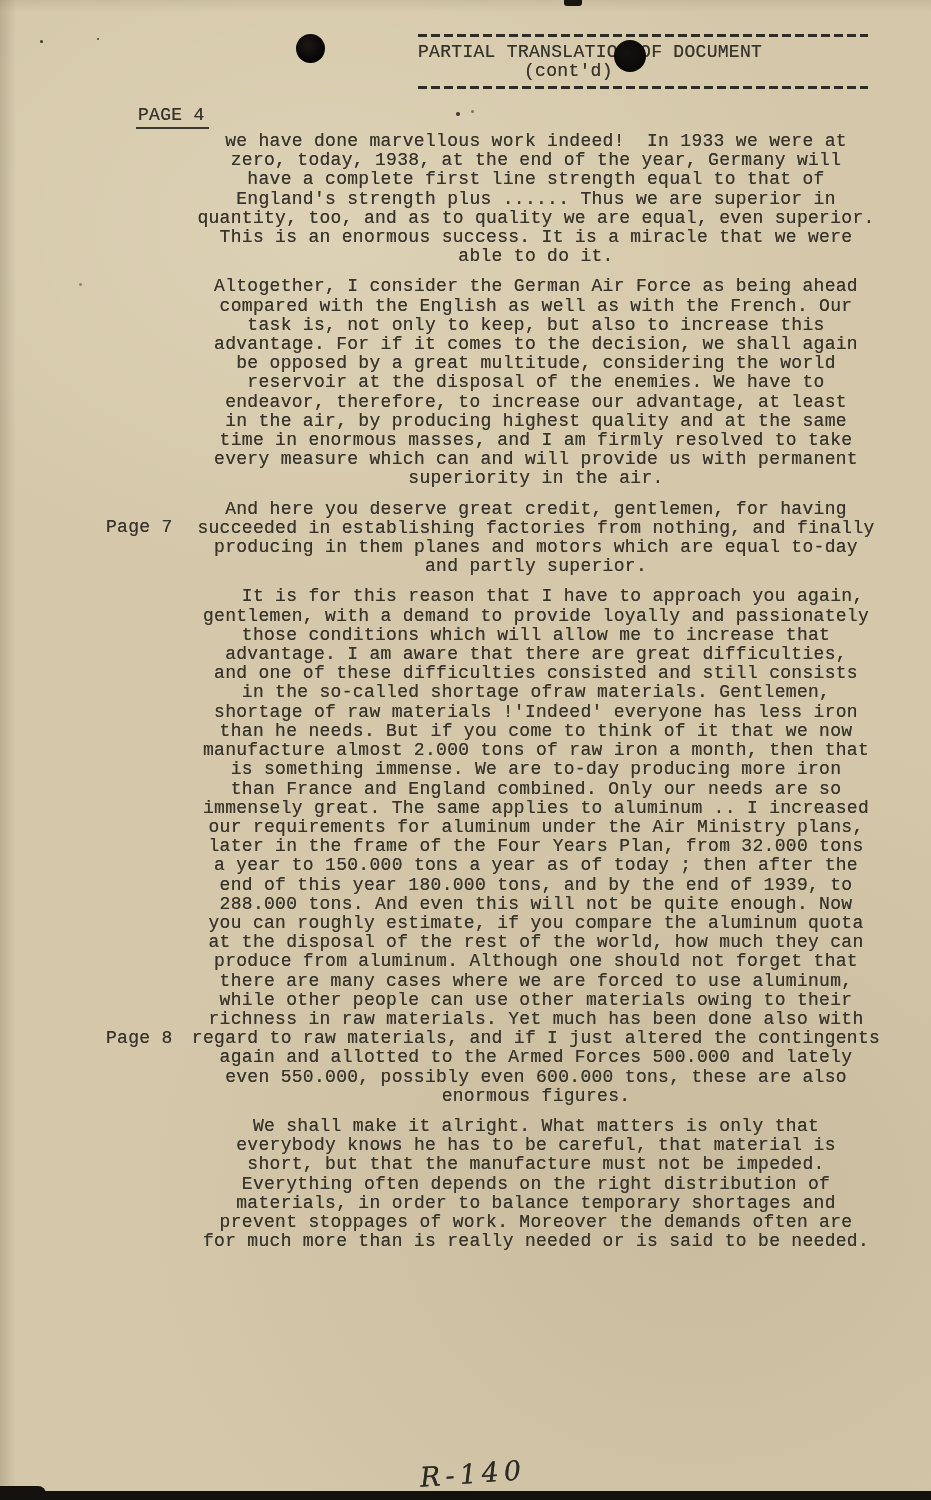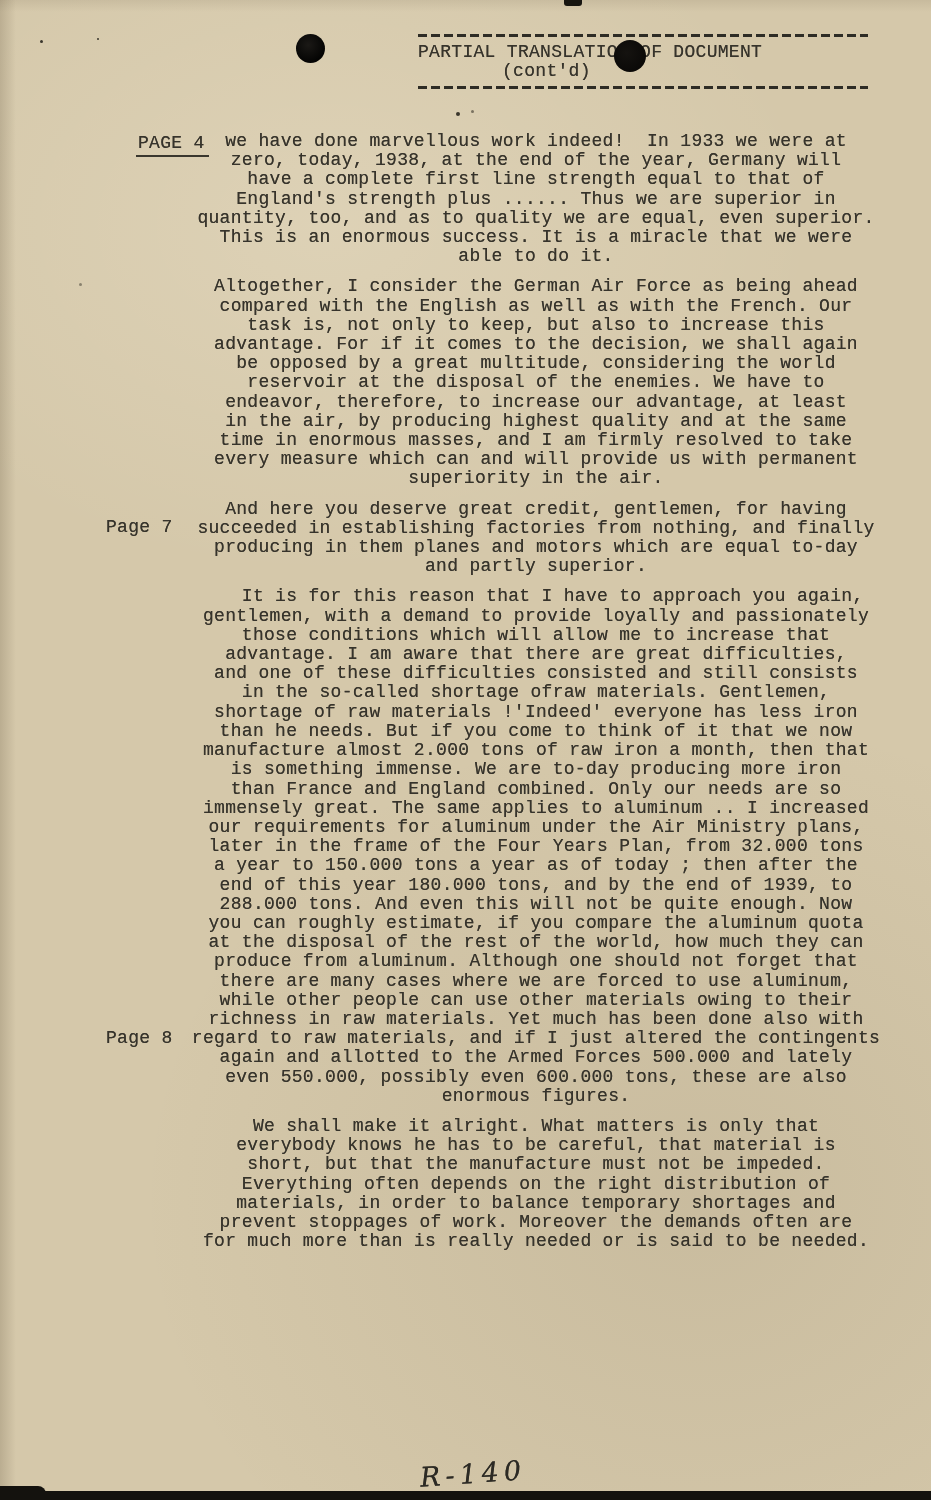--- a/index.html
+++ b/index.html
@@ -38,21 +38,21 @@
     height: 3px;
     background: repeating-linear-gradient(90deg, #2e2c25 0 9px, transparent 9px 13px);
   }
   .header-title {
     display: block;
     margin-top: 6px;
     white-space: pre;
   }
   .header-subtitle {
     display: block;
-    margin: 0 0 5px 84px;
+    margin: 0 0 5px 106px;
     white-space: pre;
   }
   .ink-blot {
     position: absolute;
     left: 196px; top: 6px;
     width: 32px; height: 32px;
     border-radius: 50%;
     background: radial-gradient(circle at 40% 40%, #151310, #060504);
   }
   .punch-hole {
@@ -70,21 +70,20 @@
     border-radius: 0 0 3px 3px;
   }
 
   
   .page-label {
     position: absolute;
     left: 136px; top: 106px;
     padding: 0 4px 2px 2px;
     border-bottom: 2px solid #3a372e;
     white-space: pre;
-    margin-top: 28px;
   }
   .margin-note {
     position: absolute;
     left: 66px;
     white-space: pre;
     margin-left: 40px;
   }
   .margin-note.note-7 { top: 518px; }
   .margin-note.note-8 { top: 1029px; }
 

